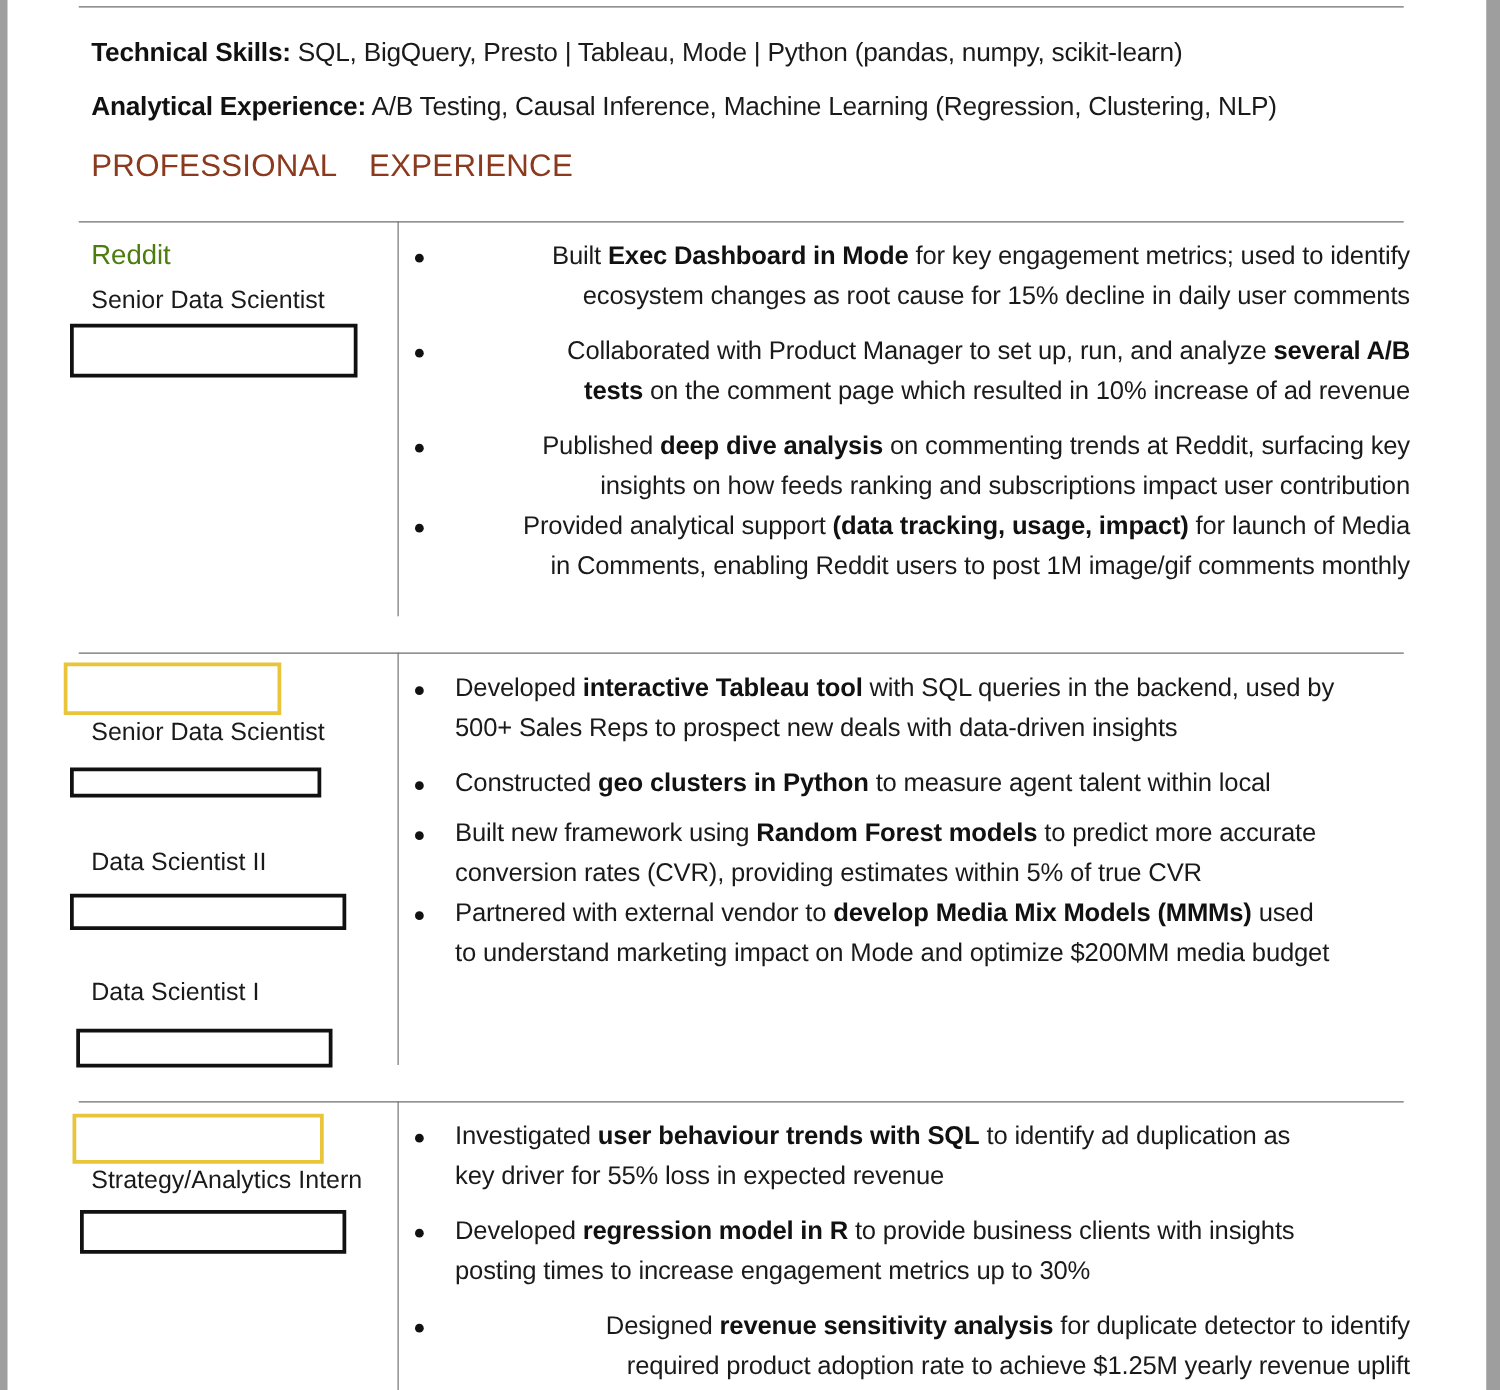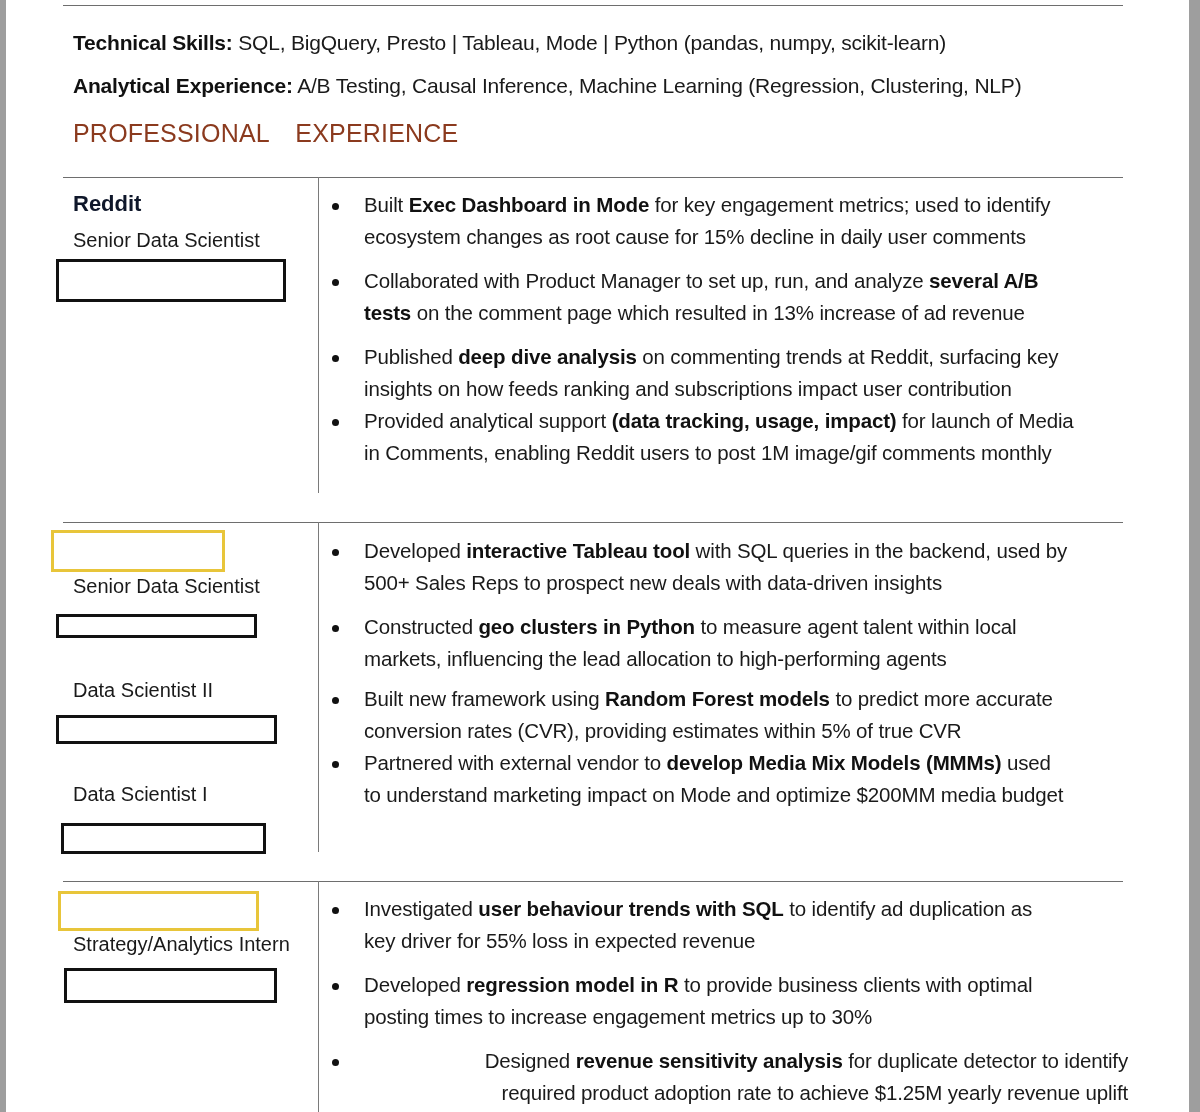--- a/index.html
+++ b/index.html
@@ -10,21 +10,21 @@
   .edge-right { position: absolute; left: 1189px; top: 0; width: 11px; height: 1112px; background: #9e9e9e; }
 
   .hrule { position: absolute; height: 1px; background: #6e6e6e; }
   .vrule { position: absolute; width: 1px; background: #7a7a7a; }
 
   .skill-line { position: absolute; left: 73px; font-size: 21px; letter-spacing: -0.2px; color: #1a1a1a; white-space: nowrap; }
   .skill-line b { font-weight: 700; color: #111; }
 
   .section-title { position: absolute; left: 73px; top: 119px; font-size: 25px; color: #8b3a1e; letter-spacing: 0.2px; word-spacing: 6px; font-weight: 400; }
 
-  .company { position: absolute; left: 73px; font-size: 22px; font-weight: 700; color: #0f172a; }
+  .company { position: absolute; left: 73px; font-size: 22px; font-weight: 400; color: #4d7c0f; }
   .role { position: absolute; left: 73px; font-size: 20px; color: #1a1a1a; white-space: nowrap; }
 
   .redact { position: absolute; background: transparent; }
   .redact.black { border: 3px solid #111; }
   .redact.gold { border: 3px solid #e8c53a; }
 
   .bullets { position: absolute; left: 328px; width: 800px; }
   .bullet { position: relative; padding-left: 36px; font-size: 20.5px; line-height: 32px; color: #1a1a1a; letter-spacing: -0.15px; }
   .bullet .dot { position: absolute; left: 4px; top: 14px; width: 7px; height: 7px; border-radius: 50%; background: #111; }
   .bullet b { font-weight: 700; color: #111; }
@@ -46,30 +46,30 @@
 </div>
 
 <div class="section-title" style="white-space:pre;">PROFESSIONAL  EXPERIENCE</div>
 
 <div class="hrule" style="left:63px; top:177px; width:1060px;"></div>
 <div class="vrule" style="left:318px; top:177px; height:316px;"></div>
 <div class="company" style="top:191px;">Reddit</div>
 <div class="role" style="top:229px;">Senior Data Scientist</div>
 <div class="redact black" style="left:56px; top:259px; width:230px; height:43px;"></div>
 
-<div class="bullets" style="top:189px;" id="bullets-0">
+<div class="bullets" style="top:189px;text-align:right;" id="bullets-0">
     <div class="bullet">
       <span class="dot"></span>
       <span class="line"><span>Built </span><b>Exec Dashboard in Mode</b><span> for key engagement metrics; used to identify</span></span>
       <span class="line"><span>ecosystem changes as root cause for 15% decline in daily user comments</span></span>
     </div>
     <div class="bullet" style="margin-top: 12px;">
       <span class="dot"></span>
       <span class="line"><span>Collaborated with Product Manager to set up, run, and analyze </span><b>several A/B</b></span>
-      <span class="line"><b>tests</b><span> on the comment page which resulted in 13% increase of ad revenue</span></span>
+      <span class="line"><b>tests</b><span> on the comment page which resulted in 10% increase of ad revenue</span></span>
     </div>
     <div class="bullet" style="margin-top: 12px;">
       <span class="dot"></span>
       <span class="line"><span>Published </span><b>deep dive analysis</b><span> on commenting trends at Reddit, surfacing key</span></span>
       <span class="line"><span>insights on how feeds ranking and subscriptions impact user contribution</span></span>
     </div>
     <div class="bullet" style="margin-top: 0;">
       <span class="dot"></span>
       <span class="line"><span>Provided analytical support </span><b>(data tracking, usage, impact)</b><span> for launch of Media</span></span>
       <span class="line"><span>in Comments, enabling Reddit users to post 1M image/gif comments monthly</span></span>
@@ -88,21 +88,20 @@
 
 <div class="bullets" style="top:535px;" id="bullets-1">
     <div class="bullet">
       <span class="dot"></span>
       <span class="line"><span>Developed </span><b>interactive Tableau tool</b><span> with SQL queries in the backend, used by</span></span>
       <span class="line"><span>500+ Sales Reps to prospect new deals with data-driven insights</span></span>
     </div>
     <div class="bullet" style="margin-top: 12px;">
       <span class="dot"></span>
       <span class="line"><span>Constructed </span><b>geo clusters in Python</b><span> to measure agent talent within local</span></span>
-      <span class="line"><span>markets, influencing the lead allocation to high-performing agents</span></span>
     </div>
     <div class="bullet" style="margin-top: 8px;">
       <span class="dot"></span>
       <span class="line"><span>Built new framework using </span><b>Random Forest models</b><span> to predict more accurate</span></span>
       <span class="line"><span>conversion rates (CVR), providing estimates within 5% of true CVR</span></span>
     </div>
     <div class="bullet" style="">
       <span class="dot"></span>
       <span class="line"><span>Partnered with external vendor to </span><b>develop Media Mix Models (MMMs)</b><span> used</span></span>
       <span class="line"><span>to understand marketing impact on Mode and optimize $200MM media budget</span></span>
@@ -116,21 +115,21 @@
 <div class="redact black" style="left:64px; top:968px; width:213px; height:35px;"></div>
 
 <div class="bullets" style="top:893px;" id="bullets-2">
     <div class="bullet">
       <span class="dot"></span>
       <span class="line"><span>Investigated </span><b>user behaviour trends with SQL</b><span> to identify ad duplication as</span></span>
       <span class="line"><span>key driver for 55% loss in expected revenue</span></span>
     </div>
     <div class="bullet" style="margin-top: 12px;">
       <span class="dot"></span>
-      <span class="line"><span>Developed </span><b>regression model in R</b><span> to provide business clients with optimal</span></span>
+      <span class="line"><span>Developed </span><b>regression model in R</b><span> to provide business clients with insights</span></span>
       <span class="line"><span>posting times to increase engagement metrics up to 30%</span></span>
     </div>
     <div class="bullet" style="margin-top: 12px; text-align: right;">
       <span class="dot"></span>
       <span class="line"><span>Designed </span><b>revenue sensitivity analysis</b><span> for duplicate detector to identify</span></span>
       <span class="line"><span>required product adoption rate to achieve $1.25M yearly revenue uplift</span></span>
     </div>
   </div>
 
 </body></html>

